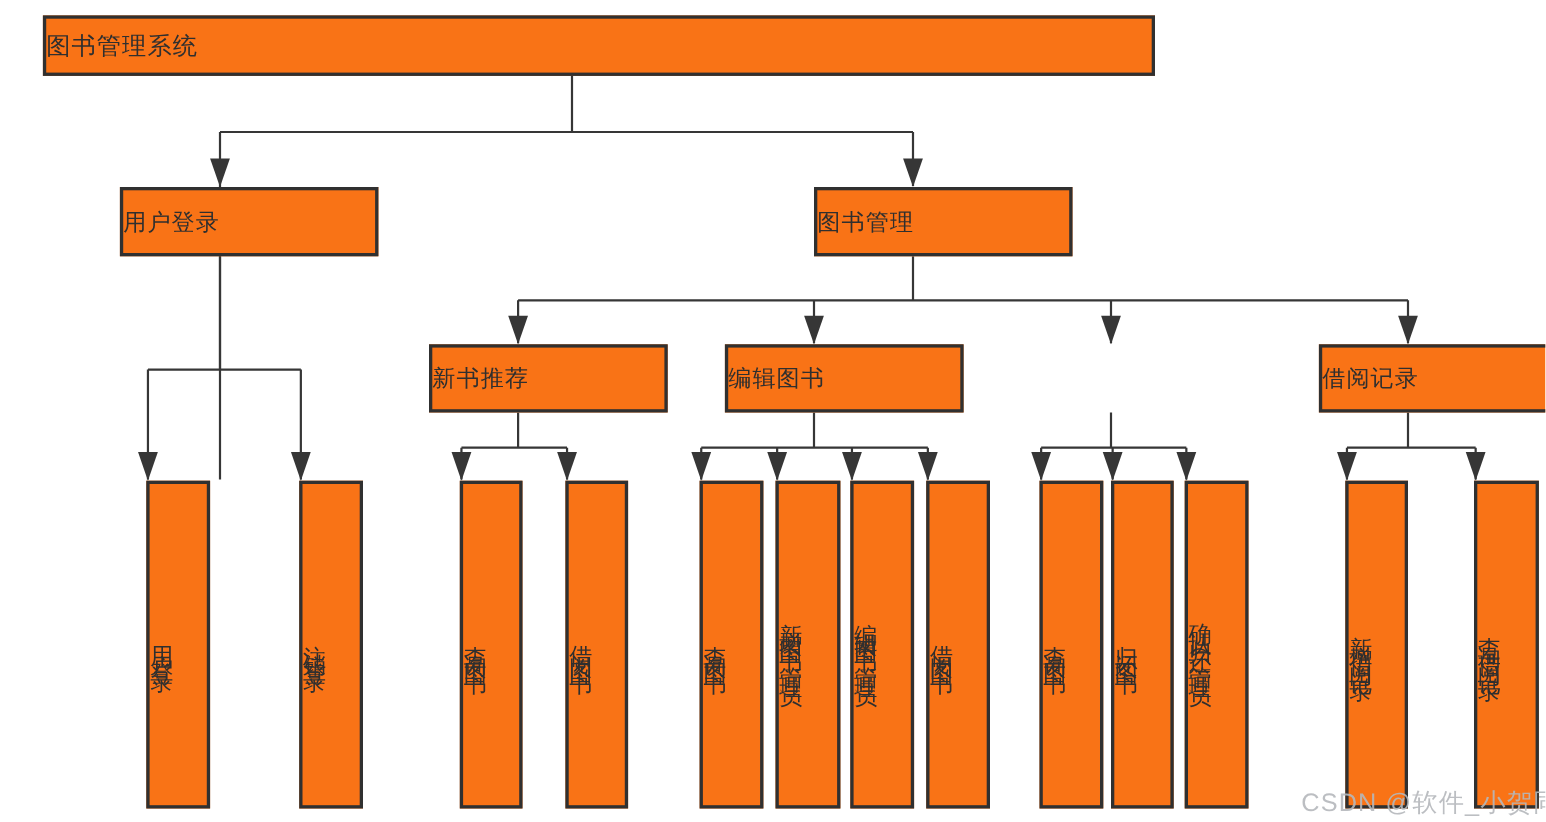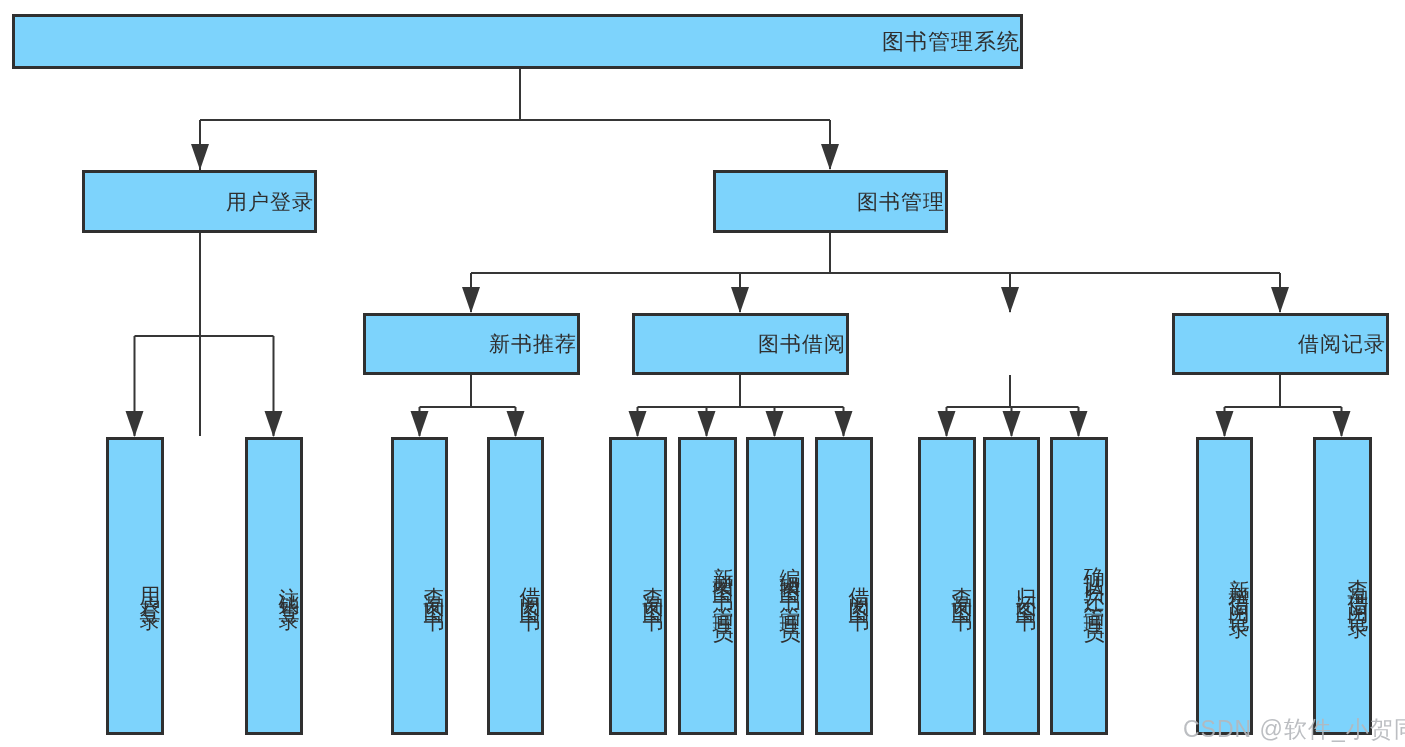--- a/index.html
+++ b/index.html
@@ -2,22 +2,22 @@
 <html><head>
 <meta charset="utf-8">
 <style>
   html,body{margin:0;padding:0;background:#ffffff;}
   .canvas{
     position:relative;width:1405px;height:747px;background:#ffffff;overflow:hidden;
     font-family:"Liberation Sans",sans-serif;color:#2f2f2f;
   }
   .connector-layer{position:absolute;left:0;top:0;z-index:1;}
   .node{
-    position:absolute;box-sizing:border-box;background:#7dd3fc;border:3px solid #303030;
-    display:flex;align-items:center;justify-content:flex-end;z-index:2;
+    position:absolute;box-sizing:border-box;background:#f97316;border:3px solid #303030;
+    display:flex;align-items:center;justify-content:flex-start;z-index:2;margin-left:27px;
   }
   .node-h span{font-size:21px;letter-spacing:1px;white-space:nowrap;}
   .node-root span{font-size:22px;}
   .node-v span{
     writing-mode:vertical-rl;text-orientation:mixed;
     font-size:21px;letter-spacing:8px;line-height:1;white-space:nowrap;
   }
   .watermark{
     position:absolute;z-index:3;font-size:23px;letter-spacing:1px;
     color:#b5b8bc;opacity:.9;white-space:nowrap;
@@ -69,21 +69,21 @@
     <span>用户登录</span>
   </div>
   <div class="node node-h" style="left:363px;top:313px;width:217px;height:62px">
     <span>新书推荐</span>
   </div>
 
   <div class="node node-h" style="left:713px;top:170px;width:235px;height:63px">
     <span>图书管理</span>
   </div>
   <div class="node node-h" style="left:632px;top:313px;width:217px;height:62px">
-    <span>图书借阅</span>
+    <span>编辑图书</span>
   </div>
   <div class="node node-h" style="left:1172px;top:313px;width:217px;height:62px">
     <span>借阅记录</span>
   </div>
 
   <div class="node node-v" style="left:106px;top:437px;width:58px;height:298px">
     <span>用户登录</span>
   </div>
   <div class="node node-v" style="left:245px;top:437px;width:58px;height:298px">
     <span>注销登录</span>

